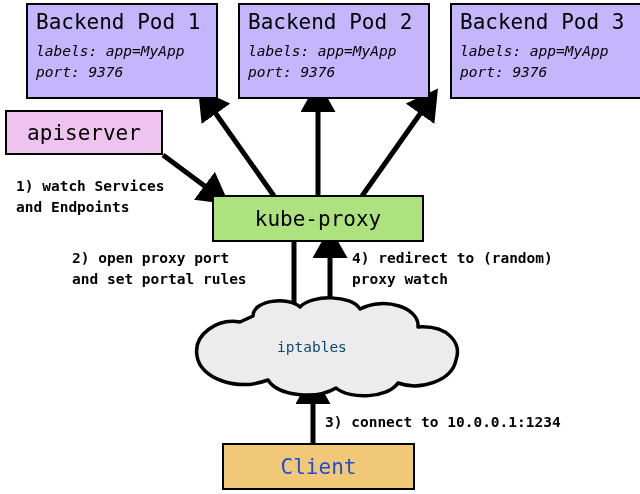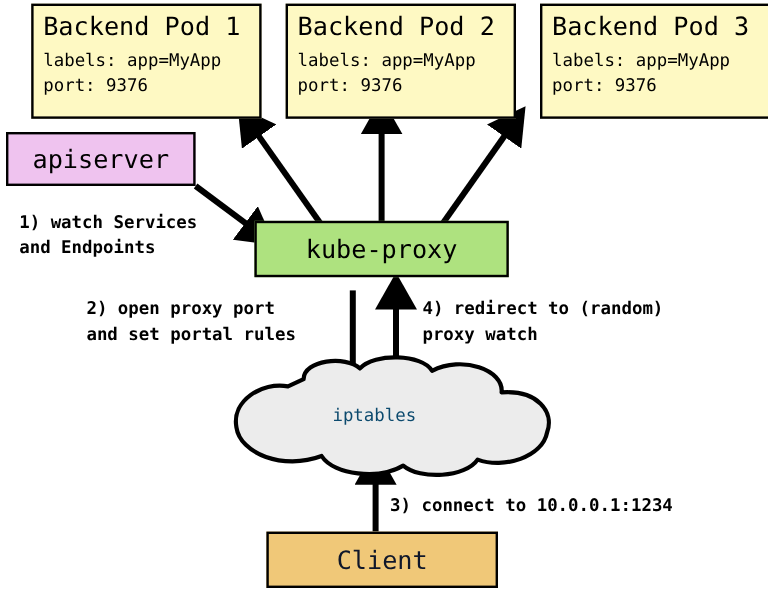--- a/index.html
+++ b/index.html
@@ -25,34 +25,35 @@
   #arrow-layer { z-index: 1; }
   #node-layer  { z-index: 2; }
 
   .box {
     position: absolute;
     box-sizing: border-box;
     border: 2px solid #000000;
     z-index: 2;
   }
   .pod-box {
-    background: #fef9c3;
+    background: #c4b5fd;
     padding: 4px 4px 0 8px;
   }
   .pod-title {
     font-size: 21px;
     line-height: 27px;
     color: #000000;
     white-space: nowrap;
   }
   .pod-line {
     font-size: 14.5px;
     line-height: 21px;
     color: #000000;
     white-space: nowrap;
+    font-style: italic;
   }
   .simple-box {
     display: flex;
     align-items: center;
     justify-content: center;
     text-align: center;
   }
   .apiserver-box {
     background: #efc3ef;
   }
@@ -65,21 +66,21 @@
   }
   .kubeproxy-label {
     font-size: 21px;
     color: #000000;
   }
   .client-box {
     background: #f0c878;
   }
   .client-label {
     font-size: 21px;
-    color: #0f172a;
+    color: #1d4ed8;
   }
   .step {
     position: absolute;
     z-index: 3;
     font-size: 14.5px;
     font-weight: bold;
     line-height: 21px;
     color: #000000;
     white-space: nowrap;
   }
@@ -149,21 +150,21 @@
   <div class="box pod-box" style="left:450px; top:3px; width:192px; height:96px;">
     <div class="pod-title">Backend Pod 3</div>
     <div class="pod-line" style="margin-top:5px;">labels: app=MyApp</div>
     <div class="pod-line">port: 9376</div>
   </div>
 
   <div class="box simple-box apiserver-box" style="left:5px; top:110px; width:158px; height:45px;">
     <span class="apiserver-label">apiserver</span>
   </div>
 
-  <div class="box simple-box kubeproxy-box" style="left:212px; top:184px; width:212px; height:47px;">
+  <div class="box simple-box kubeproxy-box" style="left:212px; top:195px; width:212px; height:47px;">
     <span class="kubeproxy-label">kube-proxy</span>
   </div>
 
   <div class="box simple-box client-box" style="left:222px; top:443px; width:193px; height:47px;">
     <span class="client-label">Client</span>
   </div>
 
   <div class="step" style="left:16px; top:176px;">
     <div>1) watch Services</div>
     <div>and Endpoints</div>

